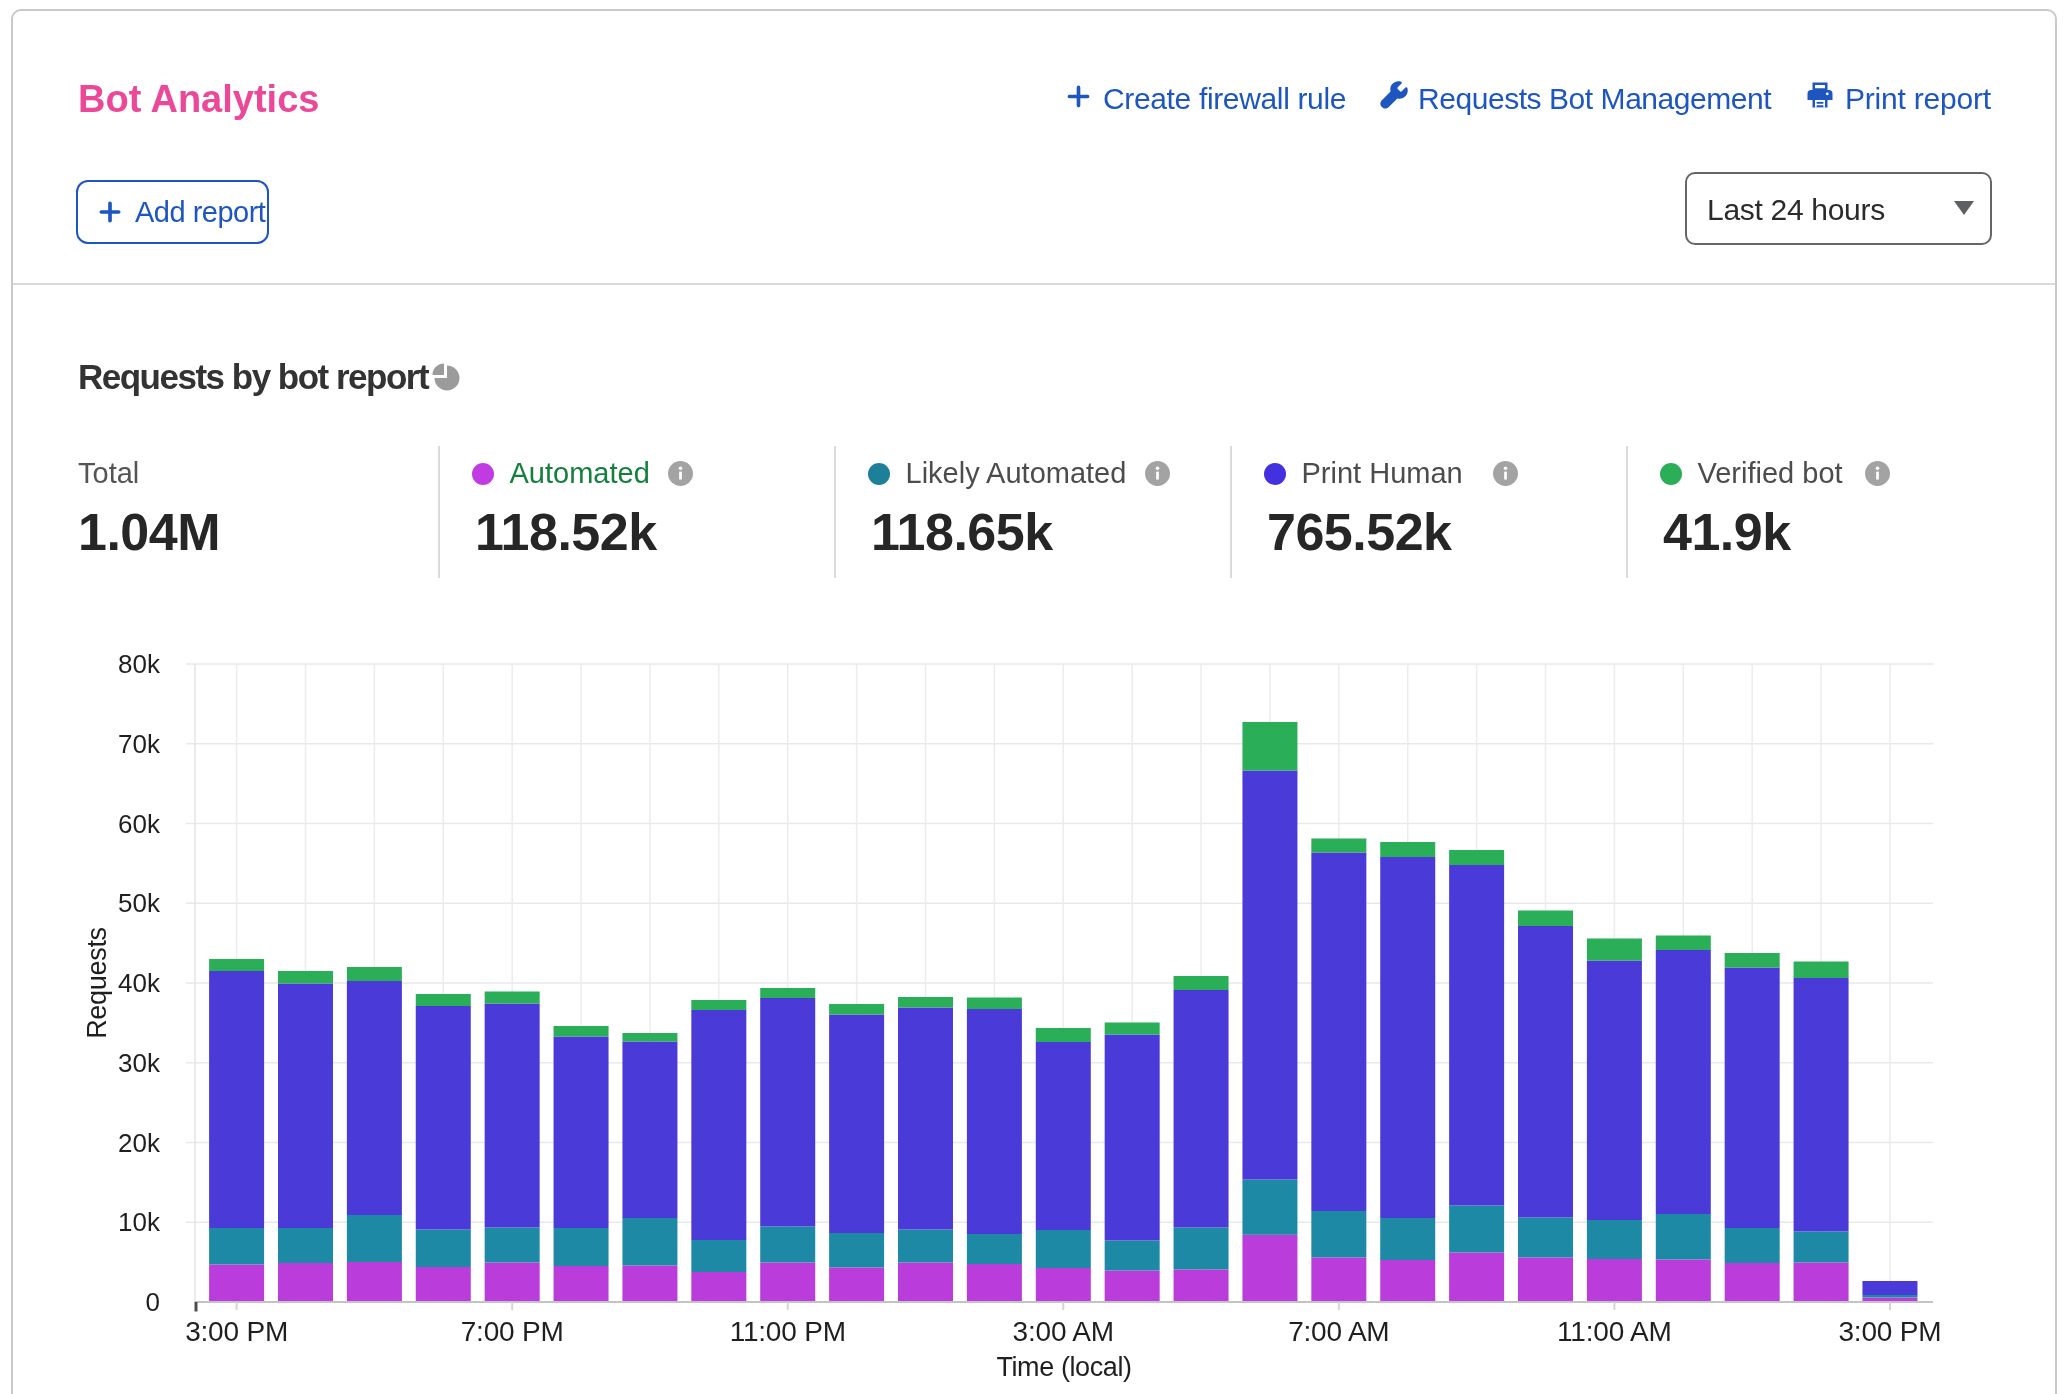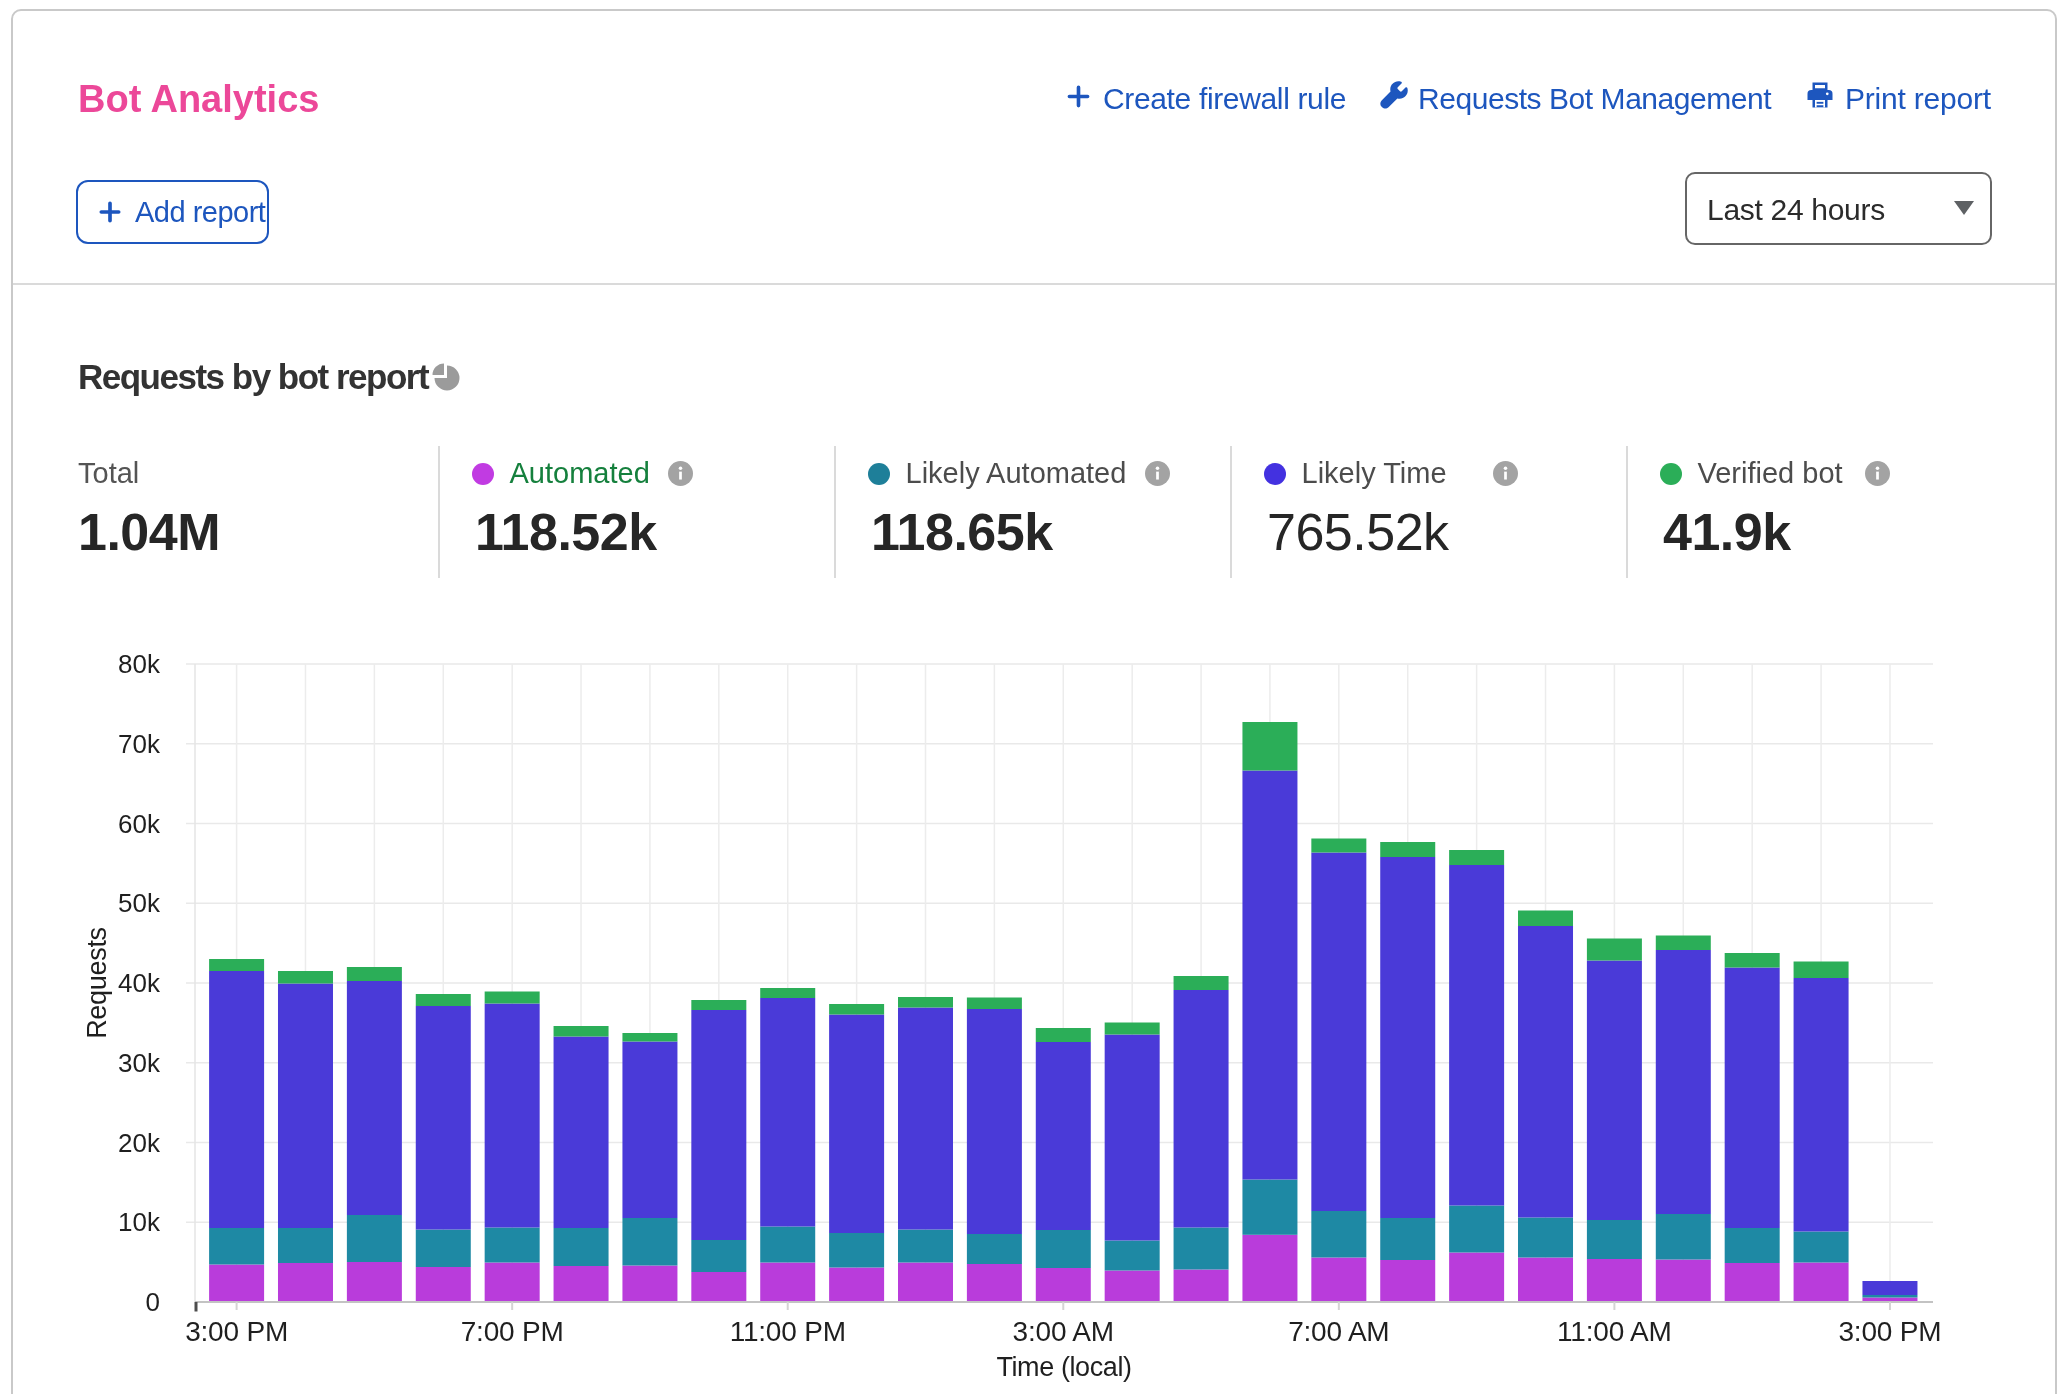--- a/index.html
+++ b/index.html
@@ -54,27 +54,27 @@
 <div class="abs" style="left:475.0px;top:506px;font-size:52px;letter-spacing:-0.5px;font-weight:bold;color:#262626;line-height:52px">118.52k</div>
 <div style="position:absolute;left:868.0px;top:462.5px;width:22px;height:22px;border-radius:50%;background:#1e7f99"></div>
 <div class="abs" style="left:905.5px;top:459px;font-size:29px;color:#4c4c4c;line-height:29px">Likely Automated</div>
 <svg style="position:absolute;left:1144.5px;top:461.0px" width="25.0" height="25.0" viewBox="0 0 24 24">
       <circle cx="12" cy="12" r="12" fill="#a3a3a3"></circle>
       <rect x="10.7" y="10.2" width="2.6" height="7.6" fill="#fff"></rect>
       <circle cx="12" cy="6.9" r="1.7" fill="#fff"></circle>
     </svg>
 <div class="abs" style="left:871.0px;top:506px;font-size:52px;letter-spacing:-0.5px;font-weight:bold;color:#262626;line-height:52px">118.65k</div>
 <div style="position:absolute;left:1264.0px;top:462.5px;width:22px;height:22px;border-radius:50%;background:#4331e0"></div>
-<div class="abs" style="left:1301.5px;top:459px;font-size:29px;color:#4c4c4c;line-height:29px">Likely Time</div>
+<div class="abs" style="left:1301.5px;top:459px;font-size:29px;color:#4c4c4c;line-height:29px">Print Human</div>
 <svg style="position:absolute;left:1492.5px;top:461.0px" width="25.0" height="25.0" viewBox="0 0 24 24">
       <circle cx="12" cy="12" r="12" fill="#a3a3a3"></circle>
       <rect x="10.7" y="10.2" width="2.6" height="7.6" fill="#fff"></rect>
       <circle cx="12" cy="6.9" r="1.7" fill="#fff"></circle>
     </svg>
-<div class="abs" style="left:1267.0px;top:506px;font-size:52px;letter-spacing:-0.5px;font-weight:normal;color:#262626;line-height:52px">765.52k</div>
+<div class="abs" style="left:1267.0px;top:506px;font-size:52px;letter-spacing:-0.5px;font-weight:bold;color:#262626;line-height:52px">765.52k</div>
 <div style="position:absolute;left:1660.0px;top:462.5px;width:22px;height:22px;border-radius:50%;background:#2bae58"></div>
 <div class="abs" style="left:1697.5px;top:459px;font-size:29px;color:#4c4c4c;line-height:29px">Verified bot</div>
 <svg style="position:absolute;left:1865.0px;top:461.0px" width="25.0" height="25.0" viewBox="0 0 24 24">
       <circle cx="12" cy="12" r="12" fill="#a3a3a3"></circle>
       <rect x="10.7" y="10.2" width="2.6" height="7.6" fill="#fff"></rect>
       <circle cx="12" cy="6.9" r="1.7" fill="#fff"></circle>
     </svg>
 <div class="abs" style="left:1663.0px;top:506px;font-size:52px;letter-spacing:-0.5px;font-weight:bold;color:#262626;line-height:52px">41.9k</div>
 <svg style="position:absolute;left:0;top:620px" width="2070" height="774" viewBox="0 620 2070 774" font-family="Liberation Sans, sans-serif">
 <line x1="186" y1="1222.25" x2="1933.0" y2="1222.25" stroke="#e9e9e9" stroke-width="1.5"></line>

